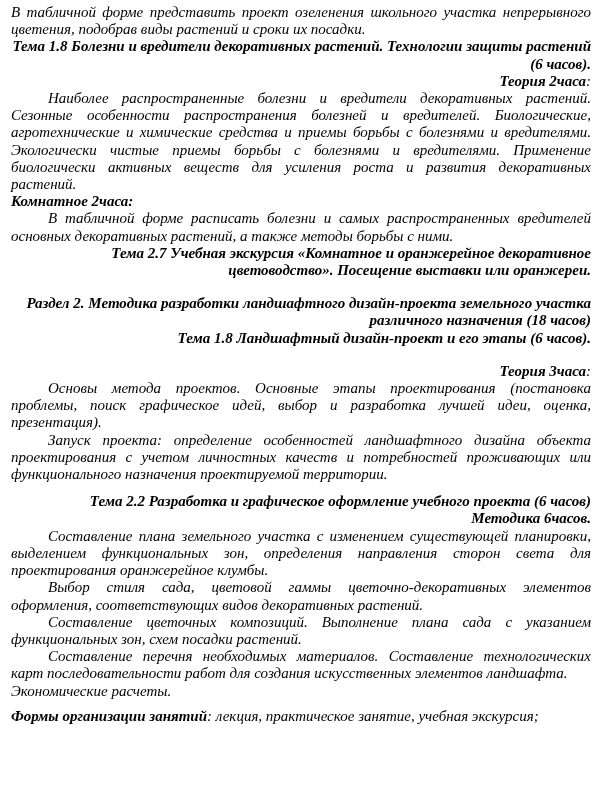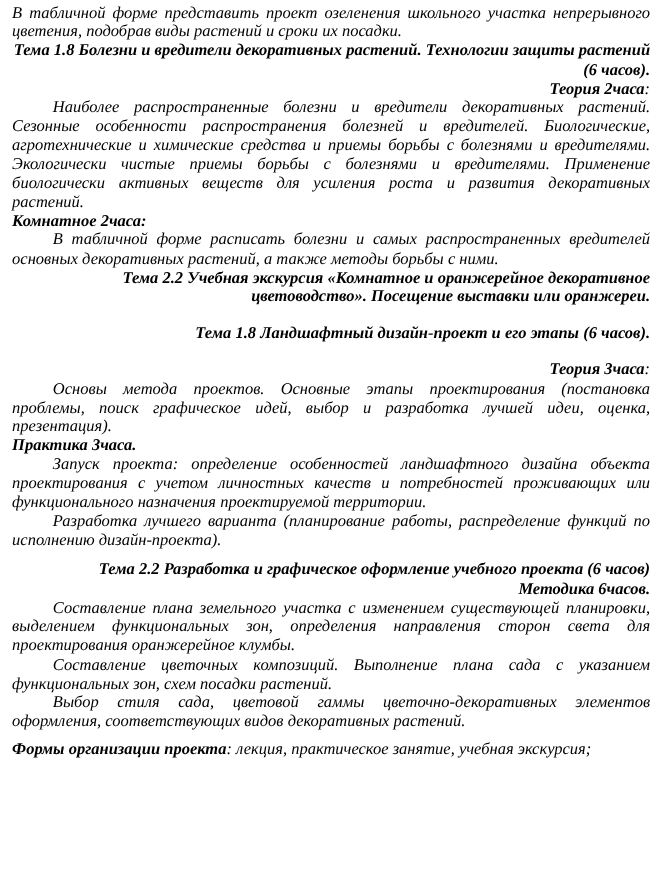--- a/index.html
+++ b/index.html
@@ -33,51 +33,52 @@
 
   <p class="ctr"><b>Теория 2часа</b><span>:</span></p>
 
   <p class="just ind"><b></b><span>Наиболее распространенные болезни и вредители декоративных растений. Сезонные особенности распространения болезней и вредителей. Биологические, агротехнические и химические средства и приемы борьбы с болезнями и вредителями. Экологически чистые приемы борьбы с болезнями и вредителями. Применение биологически активных веществ для усиления роста и развития декоративных растений.</span></p>
 
   <p><b>Комнатное 2часа:</b><span></span></p>
 
   <p class="just ind"><b></b><span>В табличной форме расписать болезни и самых распространенных вредителей основных декоративных растений, а также методы борьбы с ними.</span></p>
 
 
-  <p class="ctr"><b>Тема 2.2 Учебная экскурсия «Комнатное и оранжерейное декоративное цветоводство». Посещение выставки или оранжереи.</b><span></span></p>
+  <p class="ctr"><b>Тема 2.7 Учебная экскурсия «Комнатное и оранжерейное декоративное цветоводство». Посещение выставки или оранжереи.</b><span></span></p>
 
   <div class="sp16"></div>
 
+  <p class="ctr"><b>Раздел 2. Методика разработки ландшафтного дизайн-проекта земельного участка различного назначения (18 часов)</b><span></span></p>
 
   <p class="ctr"><b>Тема 1.8 Ландшафтный дизайн-проект и его этапы (6 часов).</b><span></span></p>
 
   <div class="sp16"></div>
 
   <p class="ctr"><b>Теория 3часа</b><span>:</span></p>
 
   <p class="just ind"><b></b><span>Основы метода проектов. Основные этапы проектирования (постановка проблемы, поиск графическое идей, выбор и разработка лучшей идеи, оценка, презентация).</span></p>
 
-  <p><b>Практика 3часа.</b><span></span></p>
 
   <p class="just ind"><b></b><span>Запуск проекта: определение особенностей ландшафтного дизайна объекта проектирования с учетом личностных качеств и потребностей проживающих или функционального назначения проектируемой территории.</span></p>
 
-  <p class="just ind"><b></b><span>Разработка лучшего варианта (планирование работы, распределение функций по исполнению дизайн-проекта).</span></p>
 
   <div class="sp10"></div>
 
   <p class="ctr"><b>Тема 2.2 Разработка и графическое оформление учебного проекта (6 часов)</b><span></span></p>
 
   <p class="ctr"><b>Методика 6часов.</b><span></span></p>
 
   <p class="just ind"><b></b><span>Составление плана земельного участка с изменением существующей планировки, выделением функциональных зон, определения направления сторон света для проектирования оранжерейное клумбы.</span></p>
 
+  <p class="just ind"><b></b><span>Выбор стиля сада, цветовой гаммы цветочно-декоративных элементов оформления, соответствующих видов декоративных растений.</span></p>
+
   <p class="just ind"><b></b><span>Составление цветочных композиций. Выполнение плана сада с указанием функциональных зон, схем посадки растений.</span></p>
 
-  <p class="just ind"><b></b><span>Выбор стиля сада, цветовой гаммы цветочно-декоративных элементов оформления, соответствующих видов декоративных растений.</span></p>
+  <p class="just ind"><b></b><span>Составление перечня необходимых материалов. Составление технологических карт последовательности работ для создания искусственных элементов ландшафта.</span></p>
 
-
+  <p><b></b><span>Экономические расчеты.</span></p>
 
   <div class="sp8"></div>
 
 
-  <p><b>Формы организации проекта</b><span>: лекция, практическое занятие, учебная экскурсия;</span></p>
+  <p><b>Формы организации занятий</b><span>: лекция, практическое занятие, учебная экскурсия;</span></p>
 
 </div>
 
 </body></html>

